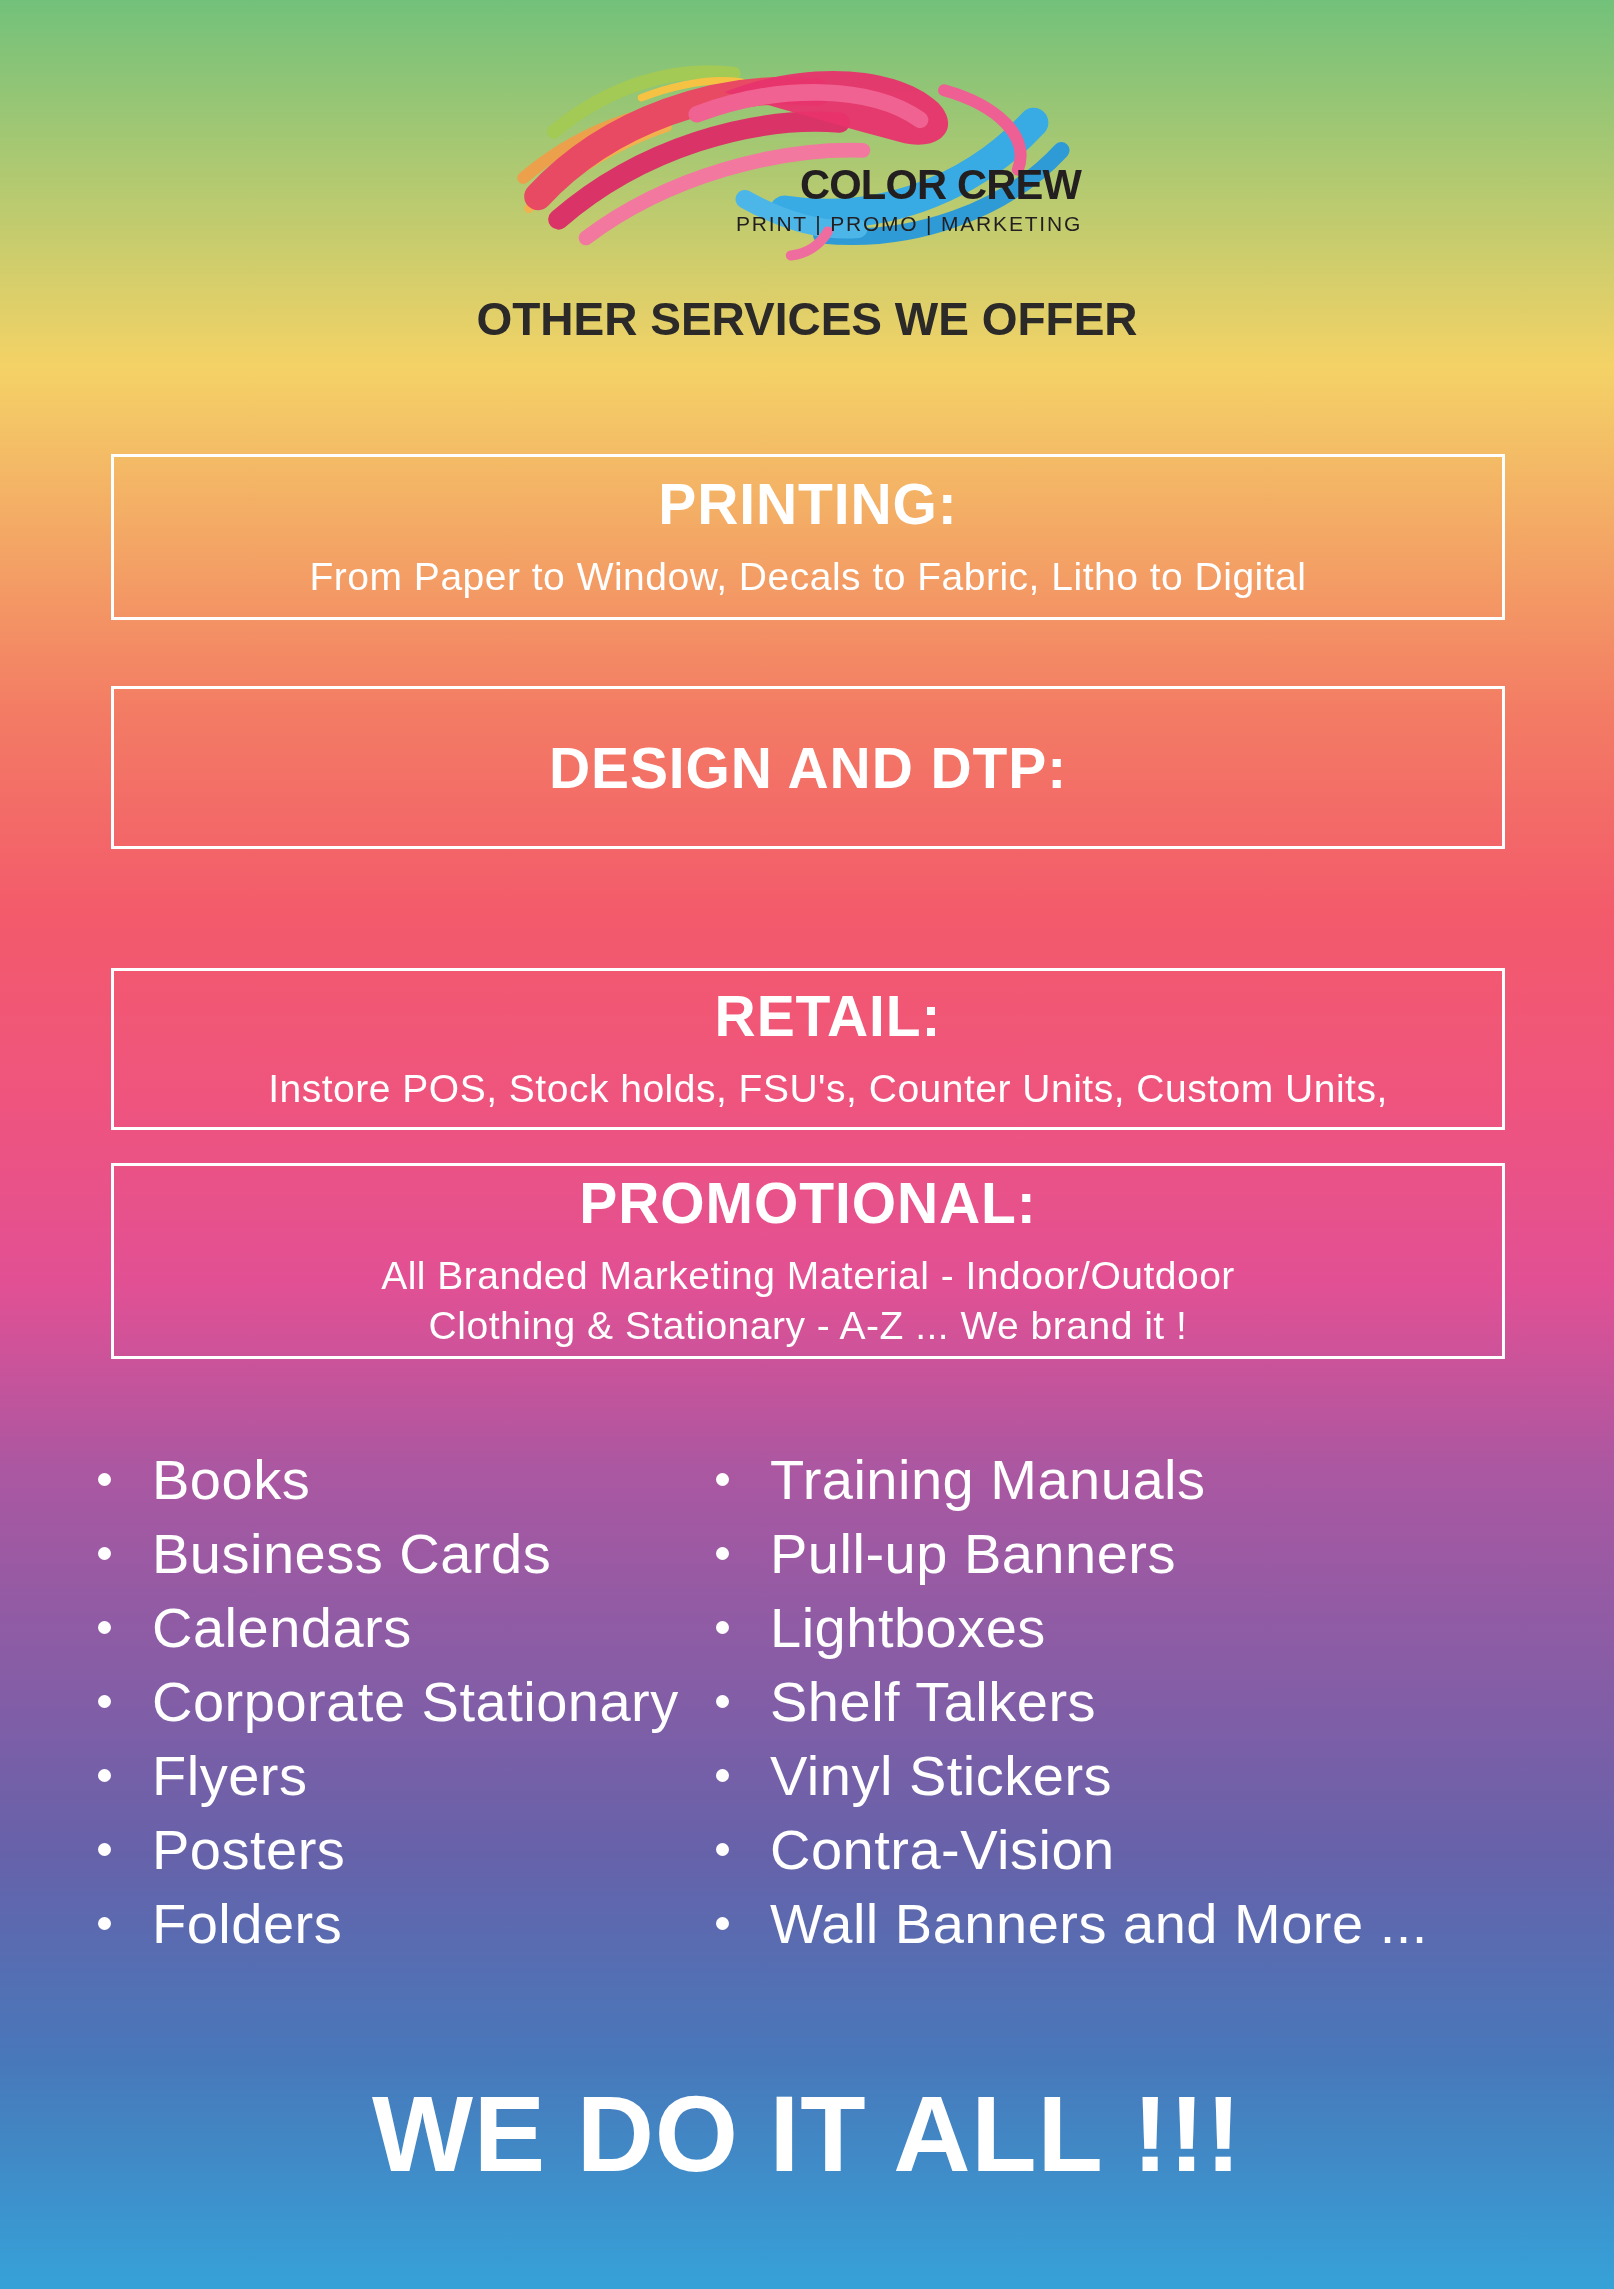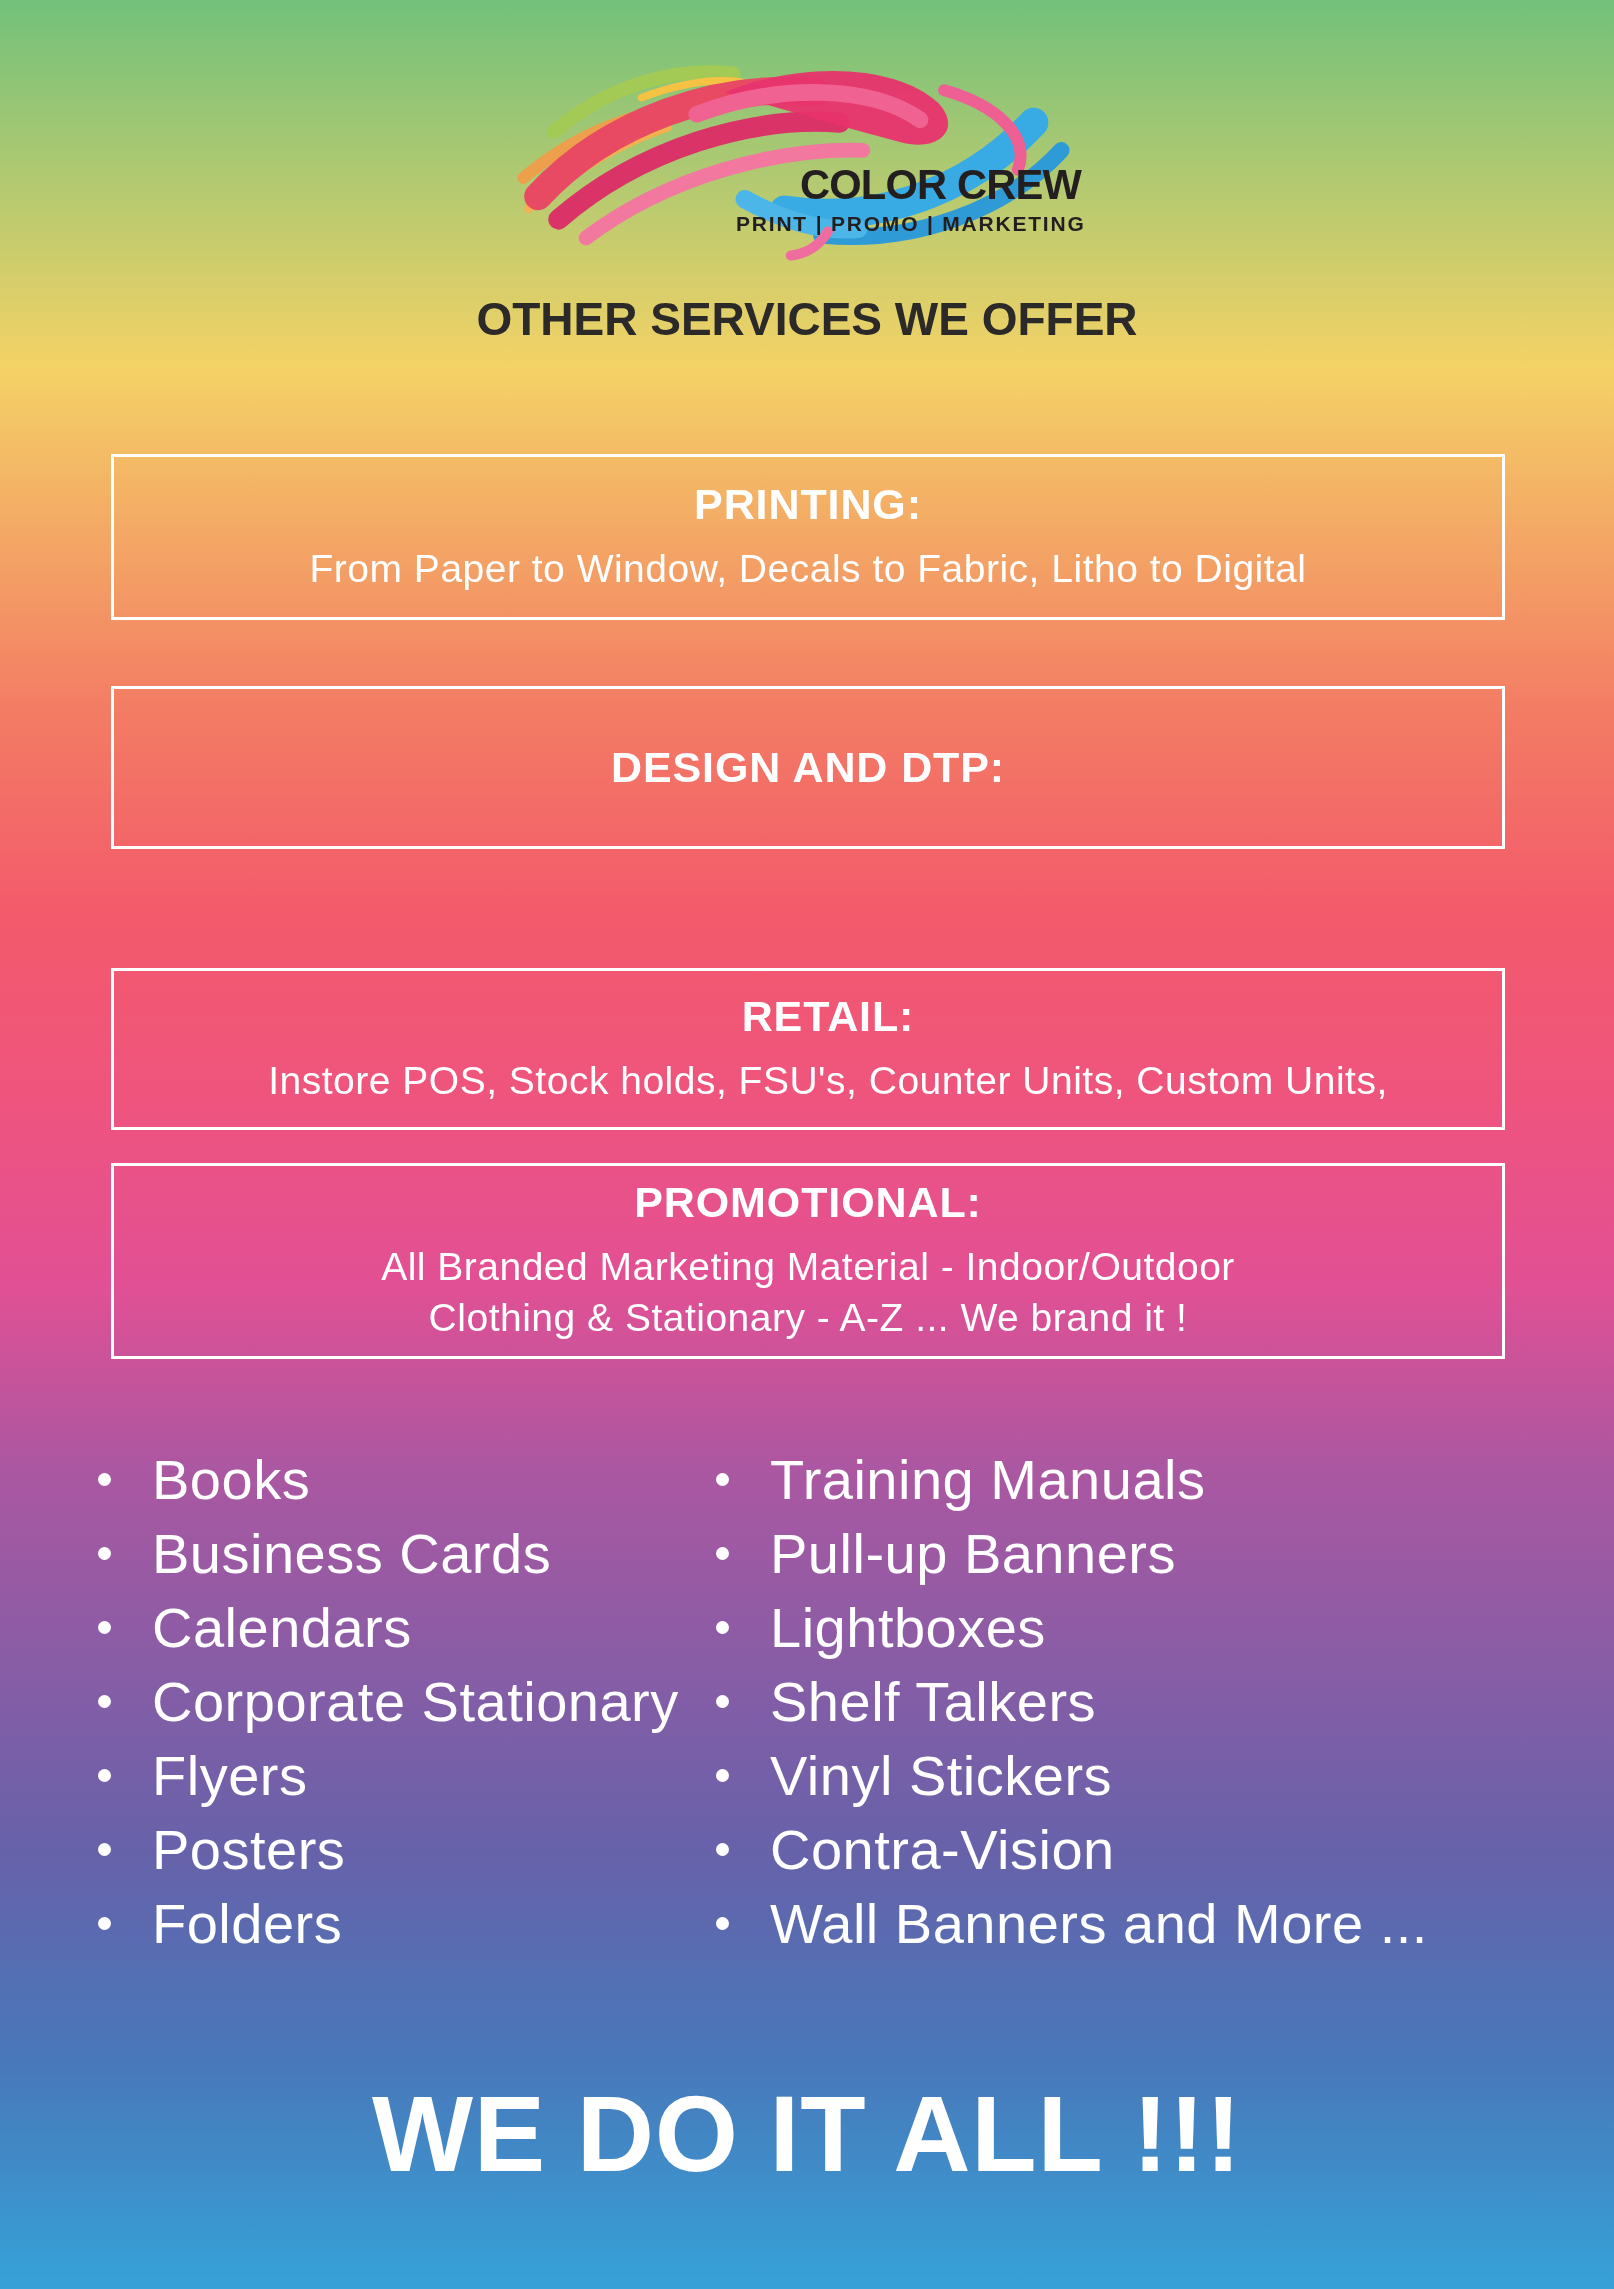--- a/index.html
+++ b/index.html
@@ -23,36 +23,36 @@
   
   .logo-wrap{position:absolute;left:503px;top:44px;width:637px;height:263px;}
   .splash{display:block;width:609px;height:231px;}
   .logo-name{
     position:absolute;left:297px;top:116px;
     font-size:43px;font-weight:900;color:#231f20;letter-spacing:-0.9px;
     white-space:nowrap;transform:scaleX(0.97);transform-origin:left center;
   }
   .logo-tagline{
     position:absolute;left:233px;top:168px;
-    font-size:21px;font-weight:700;color:#231f20;letter-spacing:1.8px;white-space:nowrap;text-align:center;
+    font-size:21px;font-weight:400;color:#231f20;letter-spacing:1.8px;white-space:nowrap;text-align:center;
   }
 
   
   .heading{
     position:absolute;top:292px;left:0;width:100%;margin:0;
     text-align:center;font-size:46px;font-weight:800;color:#2b2a29;letter-spacing:0px;
   }
 
   
   .svc-box{
     position:absolute;left:111px;width:1394px;box-sizing:border-box;
     border:3.7px solid #ffffff;color:#ffffff;text-align:center;
     display:flex;flex-direction:column;align-items:center;justify-content:center;gap:14.8px;
   }
-  .svc-box .t{margin:0;font-size:43px;font-weight:800;letter-spacing:0.9px;}
+  .svc-box .t{margin:0;font-size:57px;font-weight:800;letter-spacing:0.9px;}
   .svc-box .l{margin:0;font-size:39px;font-weight:400;letter-spacing:0.5px;line-height:1.3;}
   .b1{top:454px;height:166px;}
   .b2{top:686px;height:163px;}
   .b3{top:968px;height:162px;padding-left:40px;}
   .b4{top:1163px;height:196px;}
 
   
   .col{position:absolute;top:1442px;margin:0;padding:0;list-style:none;}
   .col li{display:flex;align-items:center;height:74px;color:#ffffff;font-size:56px;letter-spacing:0.5px;}
   .col .dot{width:13px;height:13px;border-radius:50%;background:#ffffff;margin-right:41px;flex:none;}

